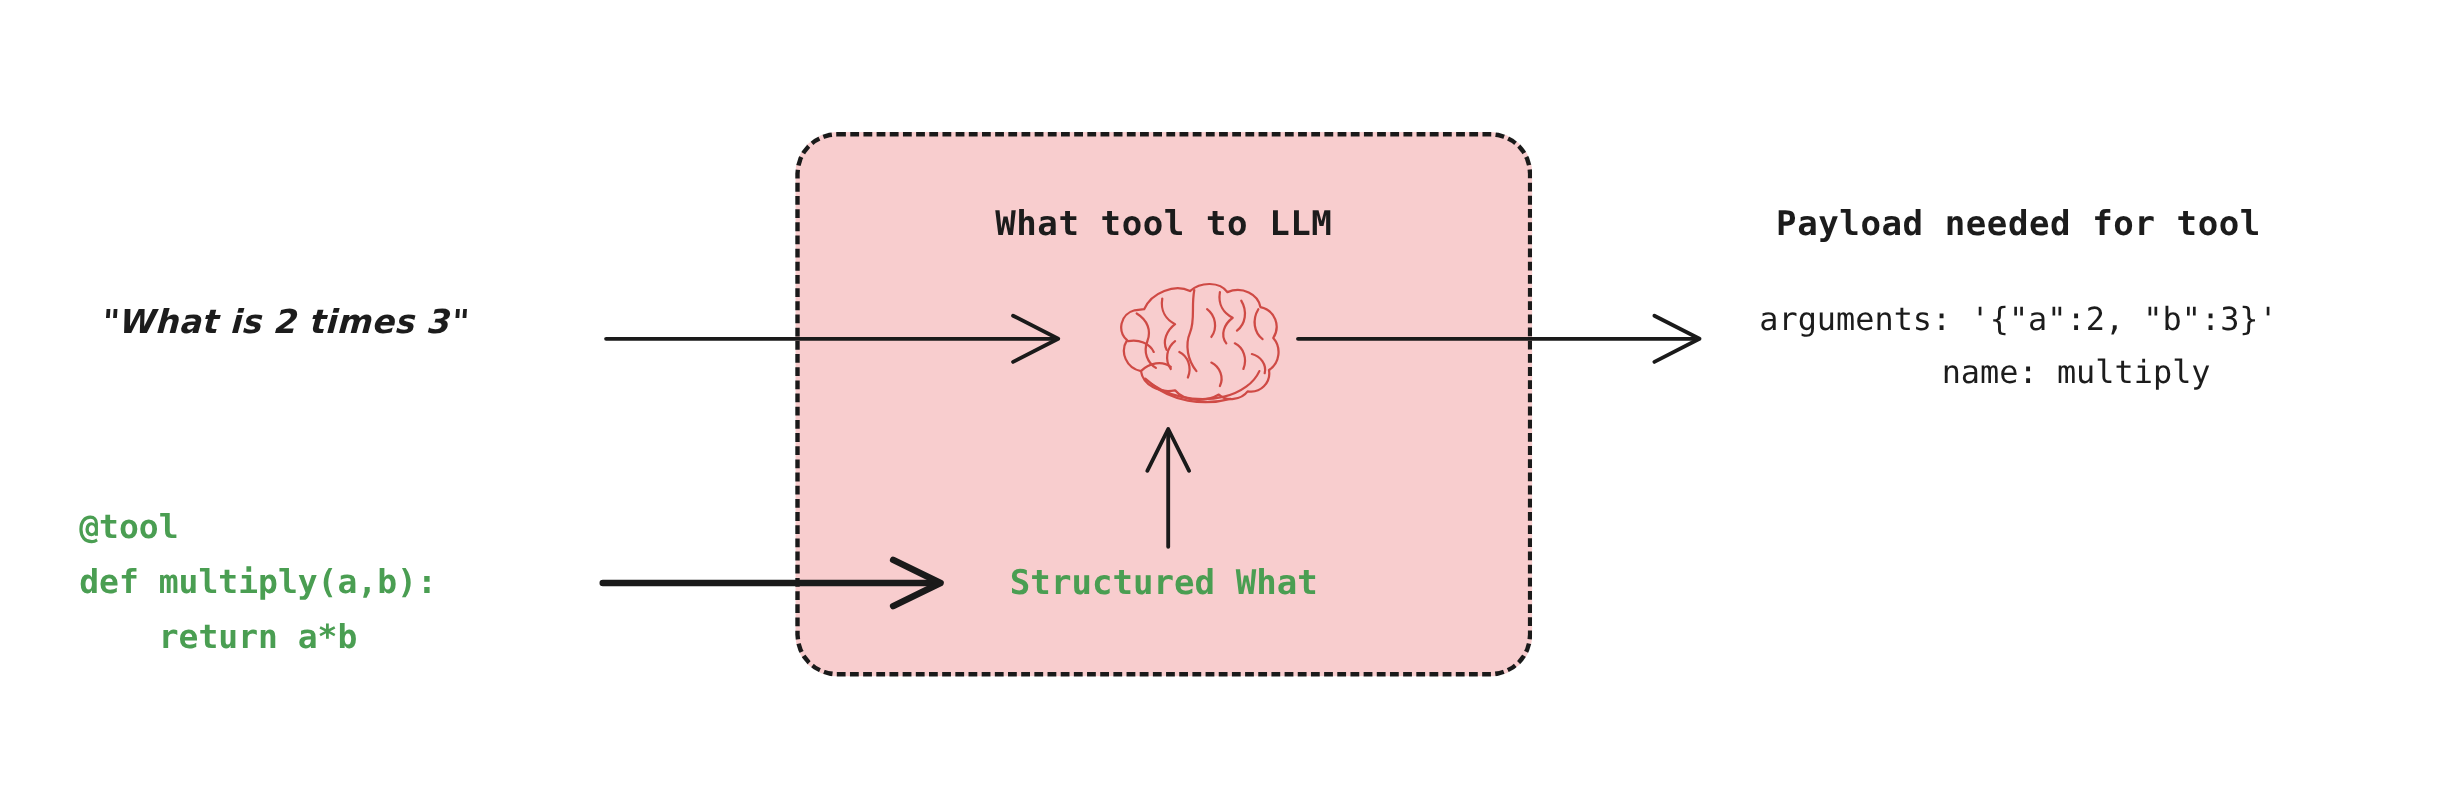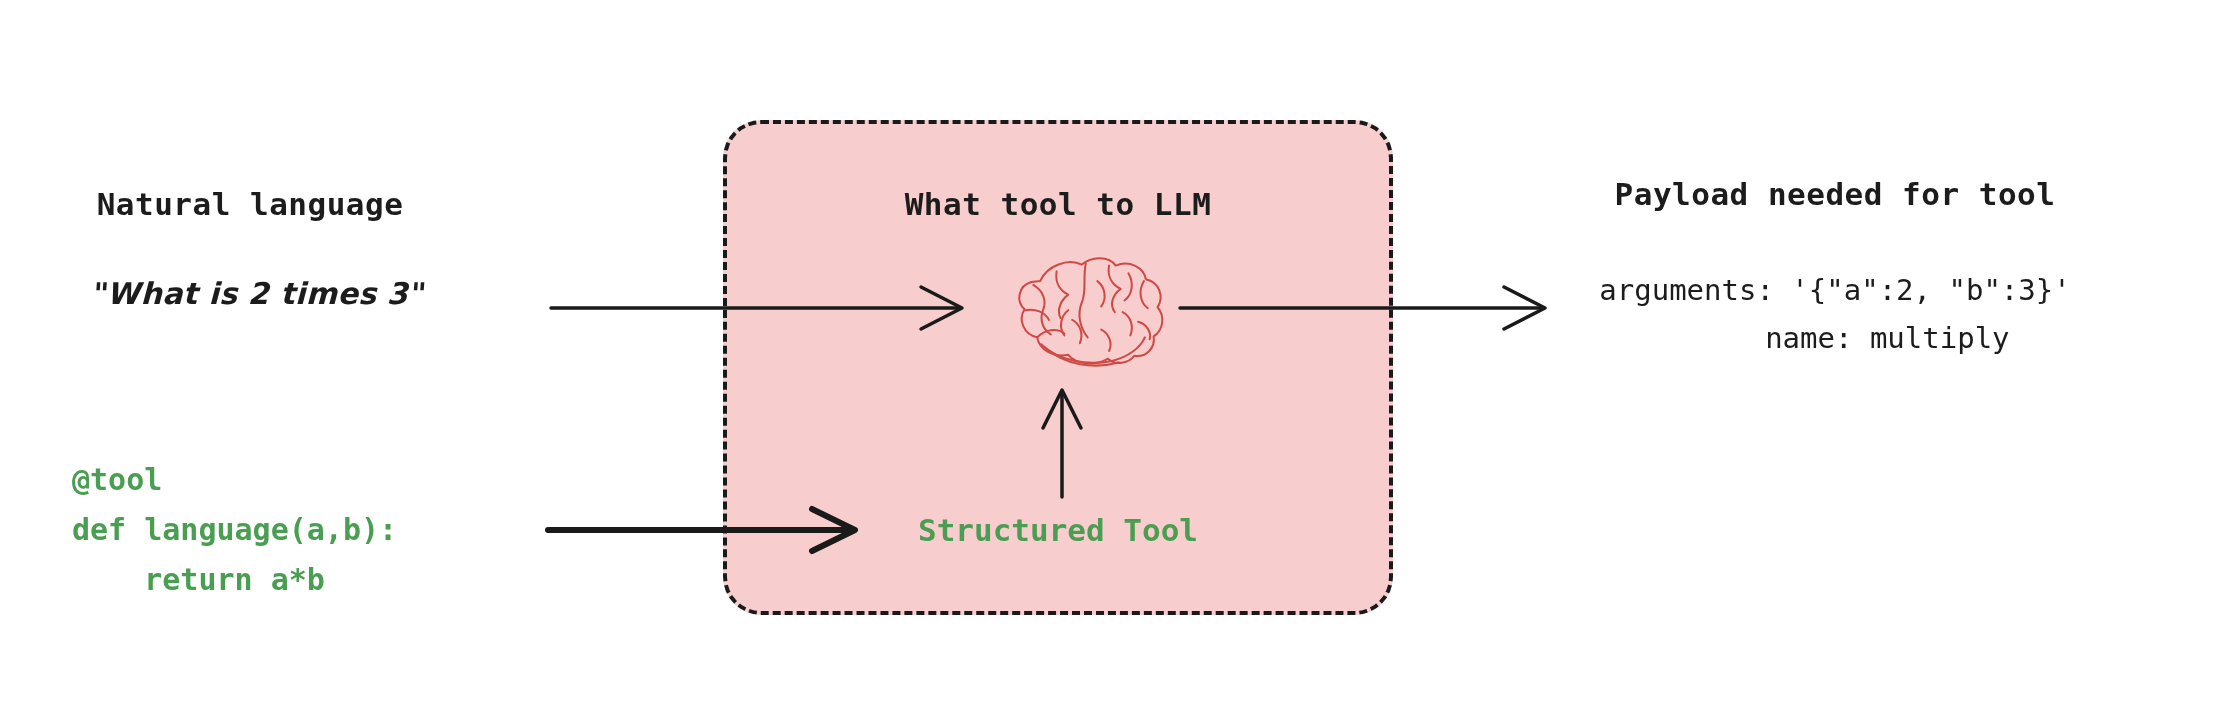--- a/index.html
+++ b/index.html
@@ -37,21 +37,21 @@
     font-family: "DejaVu Sans Mono", "Liberation Mono", monospace;
     font-size: 31px;
     font-weight: 700;
     color: #1c1c1c;
     letter-spacing: 0.5px;
     white-space: nowrap;
     text-align: center;
   }
   #heading-natural-language { left: 0px;    top: 186px; width: 500px; }
   #heading-bind-tool        { left: 723px;  top: 186px; width: 670px; }
-  #heading-payload          { left: 1480px; top: 176px; width: 710px; }
+  #heading-payload          { left: 1480px; top: 186px; width: 710px; }
 
   
   .handwritten {
     position: absolute;
     left: 0px;
     top: 276px;
     width: 520px;
     text-align: center;
     font-family: "DejaVu Sans", "Liberation Sans", sans-serif;
     font-size: 30px;
@@ -121,33 +121,32 @@
   .brain-stroke { stroke: #cf4a45; stroke-width: 2.1; fill: none;
                   stroke-linecap: round; stroke-linejoin: round; }
 </style>
 </head>
 <body>
 
 <div id="canvas">
 
   <div class="bind-box"></div>
 
-  <div class="heading" id="heading-natural-language">Natural language</div>
 
   <div class="heading" id="heading-bind-tool">What tool to LLM</div>
 
   <div class="heading" id="heading-payload">Payload needed for tool</div>
 
   <div class="handwritten">"What is 2 times 3"</div>
 
   <div class="code-block">@tool
-def language(a,b):
+def multiply(a,b):
     return a*b</div>
 
-  <div class="structured-tool">Structured Tool</div>
+  <div class="structured-tool">Structured What</div>
 
   <div class="payload">arguments: '{"a":2, "b":3}'
       name: multiply</div>
 
   <svg id="overlay" viewBox="0 0 2234 719">
 
     <g>
       <path class="arrow-stroke-thin" d="M 551 308 L 957 308"></path>
       <path class="arrow-stroke-thin" d="M 921 287 L 962 308 L 921 329"></path>
     </g>

